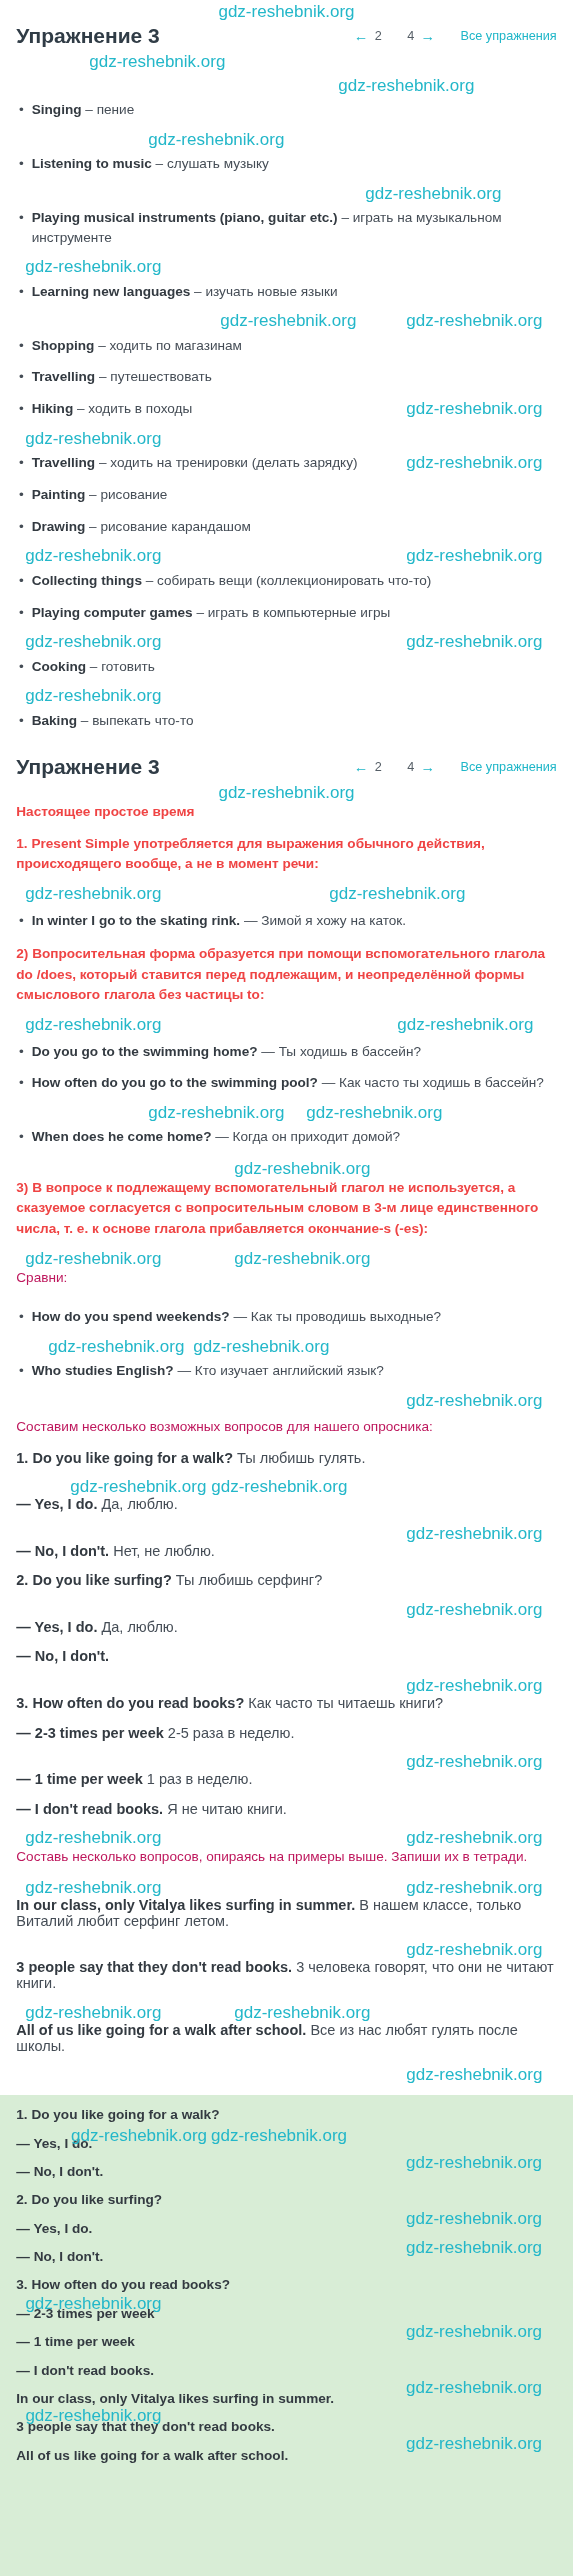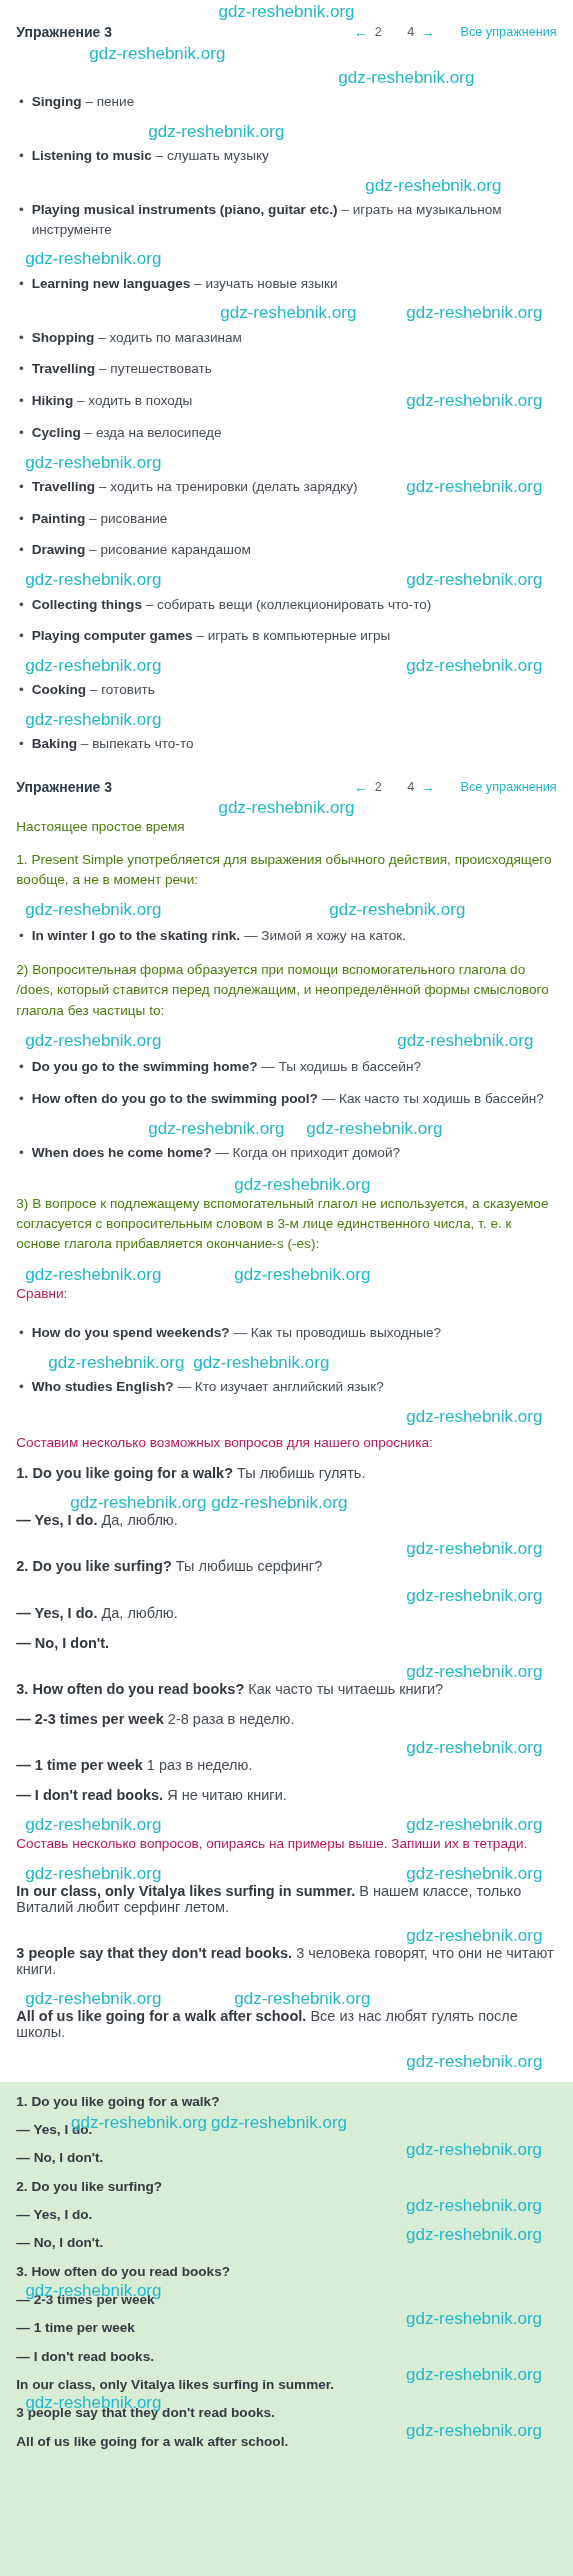--- a/index.html
+++ b/index.html
@@ -12,39 +12,39 @@
   
   .wm { position: absolute; top: 0; color: #23b7c9; font-size: 17px; line-height: 16.3px; white-space: nowrap; }
   .wm.inline { position: static; }
   .wm-row { position: relative; height: 17px; flex: none; }
   .wm-row.center { text-align: center; }
   li.wm-row { list-style: none; padding-left: 0; margin: 0 0 5.4px 0; }
   li.wm-row::before { content: none !important; }
   
   .exercise-header { display: flex; align-items: center; justify-content: space-between; margin: 3.6px 0 5.4px 0; flex: none; }
   .exercise-header.second { margin-top: 11px; }
-  .title { font-size: 14px; font-weight: 700; color: #303c46; margin: 0; }
+  .title { font-size: 21px; font-weight: 700; color: #303c46; margin: 0; }
   .pager { display: flex; align-items: center; gap: 25.4px; font-size: 12.7px; }
   .pager-link { display: flex; align-items: center; gap: 6.4px; text-decoration: none; color: #555e66; cursor: pointer; }
   .arrow { color: #1eb6c8; font-size: 14.5px; line-height: 1; }
   .all-link { color: #1eb6c8; text-decoration: none; cursor: pointer; }
   
   ul.vocab, ul.examples { list-style: none; margin: 7.3px 0 1.8px 0; padding: 0; flex: none; }
   ul.vocab > li.item, ul.examples > li.item {
     position: relative; padding-left: 15.4px; margin-bottom: 12.7px;
     font-size: 13.6px; line-height: 1.4; color: #454d56;
   }
   ul.vocab > li.item::before, ul.examples > li.item::before {
     content: "\2022"; position: absolute; left: 2.7px; top: 0; color: #454d56;
   }
   .en { font-weight: 700; color: #333a41; }
   .ru { color: #454d56; }
   
   p { margin: 0 0 11.8px 0; font-size: 13.6px; line-height: 1.5; flex: none; color: #be185d; }
-  .bold-p { font-weight: 400; color: #4d7c0f; }
+  .bold-p { font-weight: 700; color: #ef4444; }
   .qa { margin-bottom: 13.6px; }
   
   .answer-block {
     flex: 1; position: relative; background: #d8edd6;
     margin: 11px -16.3px 0 -16.3px; padding: 11px 16.3px 14.5px 16.3px;
   }
   .ans { font-weight: 700; color: #333a41; font-size: 13.6px; line-height: 1.35; margin: 0 0 10px 0; }
 </style>
 </head>
 <body>
@@ -89,21 +89,20 @@
         <span class="wm" style="left:9px">gdz-reshebnik.org</span>
       </li>
     <li class="item"><span class="en">Learning new languages</span> <span class="ru">– изучать новые языки</span></li>
     <li class="wm-row">
         <span class="wm" style="left:204px">gdz-reshebnik.org</span>
         <span class="wm" style="left:390px">gdz-reshebnik.org</span>
       </li>
     <li class="item"><span class="en">Shopping</span> <span class="ru">– ходить по магазинам</span></li>
     <li class="item"><span class="en">Travelling</span> <span class="ru">– путешествовать</span></li>
     <li class="item"><span class="en">Hiking</span> <span class="ru">– ходить в походы</span><span class="wm" style="left:390px;top:1.8px">gdz-reshebnik.org</span></li>
-    <li class="item"><span class="en">Cycling</span> <span class="ru">– езда на велосипеде</span></li>
     <li class="wm-row">
         <span class="wm" style="left:9px">gdz-reshebnik.org</span>
       </li>
     <li class="item"><span class="en">Travelling</span> <span class="ru">– ходить на тренировки (делать зарядку)</span><span class="wm" style="left:390px;top:1.8px">gdz-reshebnik.org</span></li>
     <li class="item"><span class="en">Painting</span> <span class="ru">– рисование</span></li>
     <li class="item"><span class="en">Drawing</span> <span class="ru">– рисование карандашом</span></li>
     <li class="wm-row">
         <span class="wm" style="left:9px">gdz-reshebnik.org</span>
         <span class="wm" style="left:390px">gdz-reshebnik.org</span>
       </li>
@@ -195,31 +194,32 @@
 
   <div class="qa"><span class="en">1. Do you like going for a walk?</span> <span class="ru">Ты любишь гулять.</span></div>
   <div class="wm-row">
       <span class="wm" style="left:54px">gdz-reshebnik.org</span>
       <span class="wm" style="left:195px">gdz-reshebnik.org</span>
     </div>
   <div class="qa"><span class="en">— Yes, I do.</span> <span class="ru">Да, люблю.</span></div>
   <div class="wm-row">
       <span class="wm" style="left:390px">gdz-reshebnik.org</span>
     </div>
+  <div class="qa"><span class="en">— No, I don't.</span> <span class="ru">Нет, не люблю.</span></div>
   <div class="qa"><span class="en">2. Do you like surfing?</span> <span class="ru">Ты любишь серфинг?</span></div>
   <div class="wm-row">
       <span class="wm" style="left:390px">gdz-reshebnik.org</span>
     </div>
   <div class="qa"><span class="en">— Yes, I do.</span> <span class="ru">Да, люблю.</span></div>
   <div class="qa"><span class="en">— No, I don't.</span> <span class="ru"></span></div>
   <div class="wm-row">
       <span class="wm" style="left:390px">gdz-reshebnik.org</span>
     </div>
   <div class="qa"><span class="en">3. How often do you read books?</span> <span class="ru">Как часто ты читаешь книги?</span></div>
-  <div class="qa"><span class="en">— 2-3 times per week</span> <span class="ru">2-8 раза в неделю.</span></div>
+  <div class="qa"><span class="en">— 2-3 times per week</span> <span class="ru">2-5 раза в неделю.</span></div>
   <div class="wm-row">
       <span class="wm" style="left:390px">gdz-reshebnik.org</span>
     </div>
   <div class="qa"><span class="en">— 1 time per week</span> <span class="ru">1 раз в неделю.</span></div>
   <div class="qa"><span class="en">— I don't read books.</span> <span class="ru">Я не читаю книги.</span></div>
   <div class="wm-row">
       <span class="wm" style="left:9px">gdz-reshebnik.org</span>
       <span class="wm" style="left:390px">gdz-reshebnik.org</span>
     </div>
 

